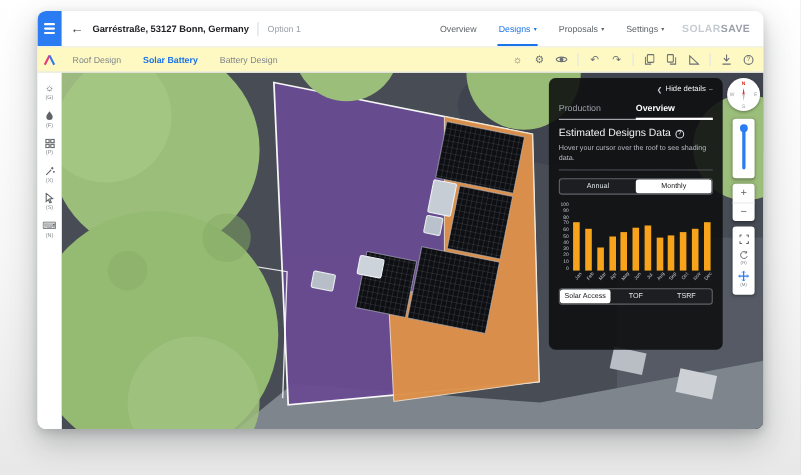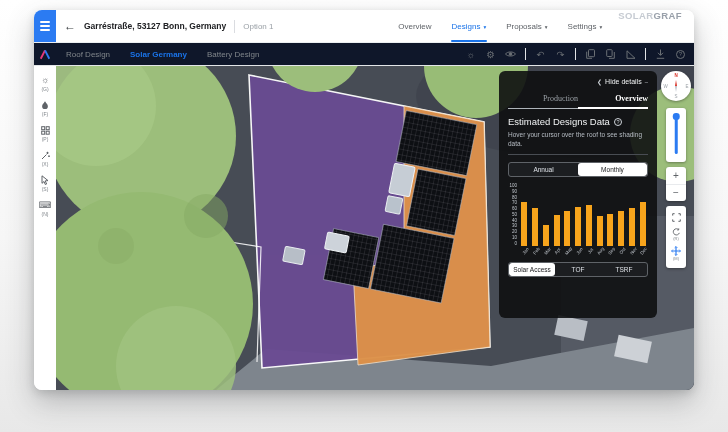--- a/index.html
+++ b/index.html
@@ -21,27 +21,27 @@
   .hsep { width:1px; height:13px; background:#dadce0; margin:auto 8px; }
   .option { font-size:8px; color:#9aa0a6; align-self:center; white-space:nowrap; }
   .spacer { flex:1; }
   .nav { display:flex; align-items:stretch; }
   .nav-item { display:flex; align-items:center; gap:3px; padding:0 10px; font-size:8px; color:#5f6368;
     position:relative; cursor:pointer; white-space:nowrap;text-align:center; }
   .nav-item .caret { font-size:5.5px; margin-top:1px; }
   .nav-item.active { color:#1a73e8; }
   .nav-item.active::after { content:""; position:absolute; left:9px; right:9px; bottom:0; height:2px;
     background:#1a73e8; border-radius:1px; }
-  .brand { display:flex; font-size:9.5px; font-weight:bold; letter-spacing:.4px;
+  .brand { display:flex; align-items:center; font-size:9.5px; font-weight:bold; letter-spacing:.4px;
     margin:0 12px 0 6px; }
   .brand .b1 { color:#c6cbd2; } .brand .b2 { color:#99a0aa; }
 
   
   .toolbar { height:24px; display:flex; align-items:stretch; border-top:1px solid #eceff1;
-    border-bottom:1px solid #e3e6e8; background:#0f172a; position:relative; z-index:5; }
+    border-bottom:1px solid #e3e6e8; background:#fef9c3; position:relative; z-index:5; }
   .logo-cell { width:22px; display:flex; align-items:center; justify-content:center; }
   .tab { padding:0 10px; display:flex; align-items:center; font-size:8px; color:#80868b; cursor:pointer; white-space:nowrap; }
   .tab.active { color:#1a73e8; font-weight:bold; }
   .tb-icons { display:flex; align-items:center; gap:9px; margin-right:8px; color:#6b7075; }
   .tb-ic { width:11px; height:12px; display:flex; align-items:center; justify-content:center;
     font-size:9.5px; color:#6b7075; cursor:pointer; }
   .tb-ic svg { stroke:#6b7075; fill:none; stroke-width:1; }
   .tb-sep { width:1px; height:12px; background:#e1e3e6; }
   .help-circ { width:9px; height:9px; border:1px solid #6b7075; border-radius:50%; font-size:6px;
     display:flex; align-items:center; justify-content:center; }
@@ -88,21 +88,21 @@
   .mini svg { display:block; }
 
   
   .panel { position:absolute; left:443px; top:5px; width:158px; height:247px;
     background:rgba(14,15,17,.90); border-radius:6px; color:#e8eaed; z-index:6; }
   .hide-bar { height:18px; display:flex; justify-content:flex-end; align-items:center; gap:3px;
     padding:3px 9px 0; font-size:7px; color:#f1f3f4; cursor:pointer; }
   .hide-bar .hd-ic { font-size:6px; color:#c8cdd3; }
   .pc { padding:0 9px; }
   .ptabs { display:flex; border-bottom:1px solid #aeb4ba; margin-top:1px; }
-  .ptab { flex:1; text-align:right; font-size:8px; padding:4px 0 5px; color:#9aa0a6; position:relative; cursor:pointer;font-family:Liberation Serif, serif; }
+  .ptab { flex:1; text-align:left; font-size:8px; padding:4px 0 5px; color:#9aa0a6; position:relative; cursor:pointer; }
   .ptab.active { color:#fff; font-weight:bold; }
   .ptab.active::after { content:""; position:absolute; left:0; right:0; bottom:-1px; height:2px; background:#fff; }
   .ptitle { font-size:9.5px; margin-top:7px; display:flex; align-items:center; gap:4px; color:#f1f3f4; }
   .info-circ { width:8px; height:8px; border:1px solid #cfd4da; border-radius:50%; font-size:5.5px;
     display:flex; align-items:center; justify-content:center; color:#cfd4da; cursor:pointer; }
   .psub { font-size:6.5px; color:#b6bcc3; margin-top:3px; line-height:1.4; }
   .pdiv { height:1px; background:#494d53; margin:6px 0 7px; }
   .seg { display:flex; background:#1c1e21; border:1px solid #5f6368; border-radius:3px; overflow:hidden; height:15px; }
   .seg-btn { flex:1; display:flex; align-items:center; justify-content:center; font-size:6.5px; color:#dfe3e8; cursor:pointer; }
   .seg-btn.active { background:#fff; color:#17181a; border-radius:3px; }
@@ -149,36 +149,36 @@
             <span>Proposals</span>
             <span class="caret">▾</span>
           </div>
         <div class="nav-item">
             <span>Settings</span>
             <span class="caret">▾</span>
           </div>
       </div>
       <div class="brand">
         <span class="b1">SOLAR</span>
-          <span class="b2">GRAF</span>
+          <span class="b2">SAVE</span>
       </div>
     </div>
 
     <div class="toolbar">
       <div class="logo-cell">
         <svg width="12" height="11" viewBox="0 0 14 12">
             <path d="M2,11 L7,1.2" stroke="#e5387a" stroke-width="2.2" fill="none"></path>
             <path d="M7,1.2 L12,11" stroke="#2b7bf2" stroke-width="2.2" fill="none"></path>
           </svg>
       </div>
       <div class="tab">
           <span>Roof Design</span>
         </div>
       <div class="tab active">
-          <span>Solar Germany</span>
+          <span>Solar Battery</span>
         </div>
       <div class="tab">
           <span>Battery Design</span>
         </div>
       <div class="spacer"></div>
       <div class="tb-icons">
         <div class="tb-ic">☼</div>
         <div class="tb-ic">⚙</div>
         <div class="tb-ic">
           <svg width="11" height="8" viewBox="0 0 11 8">

